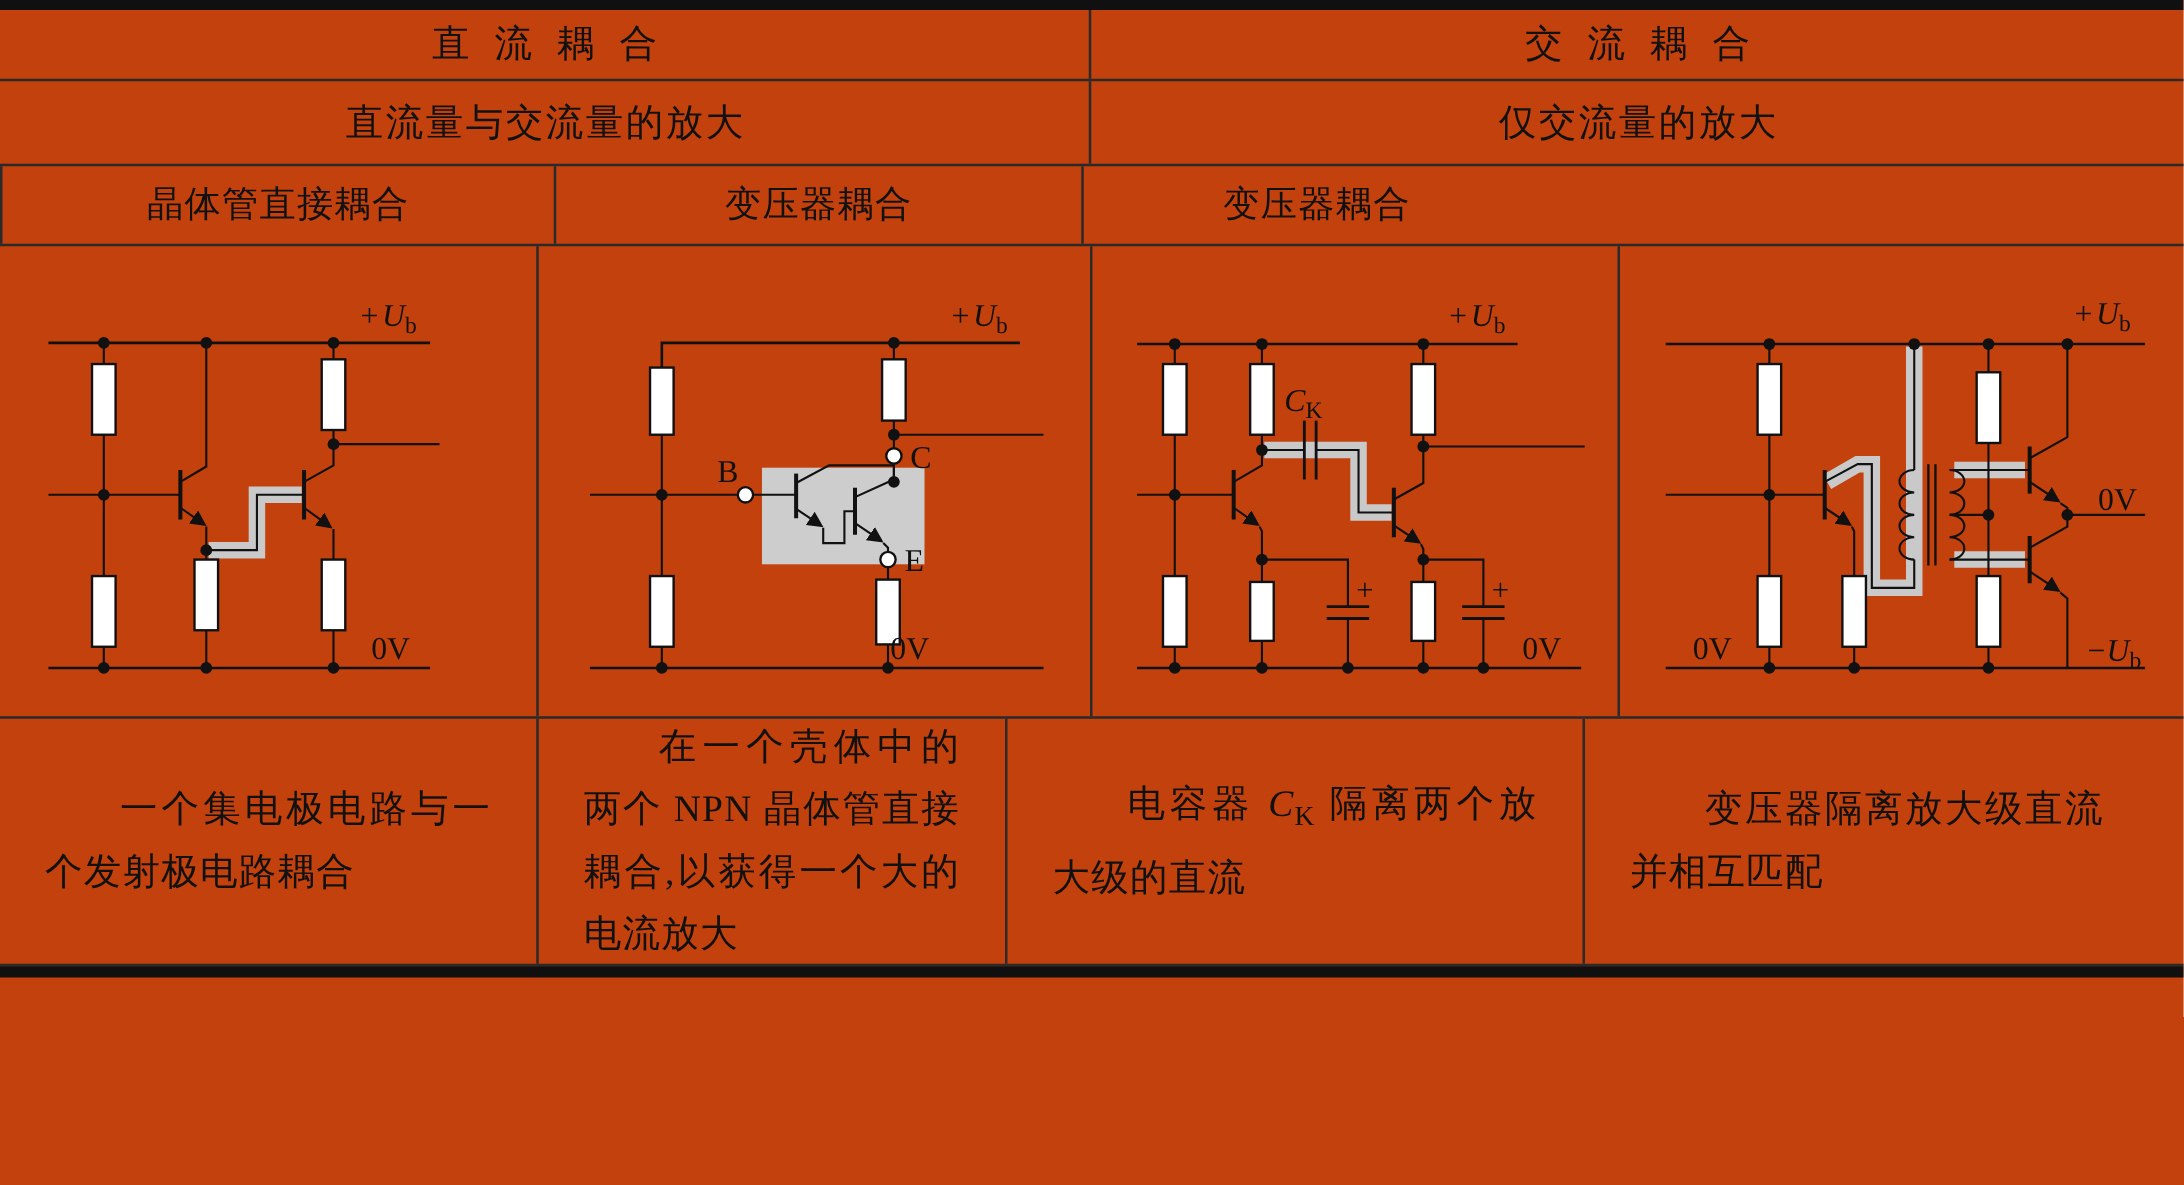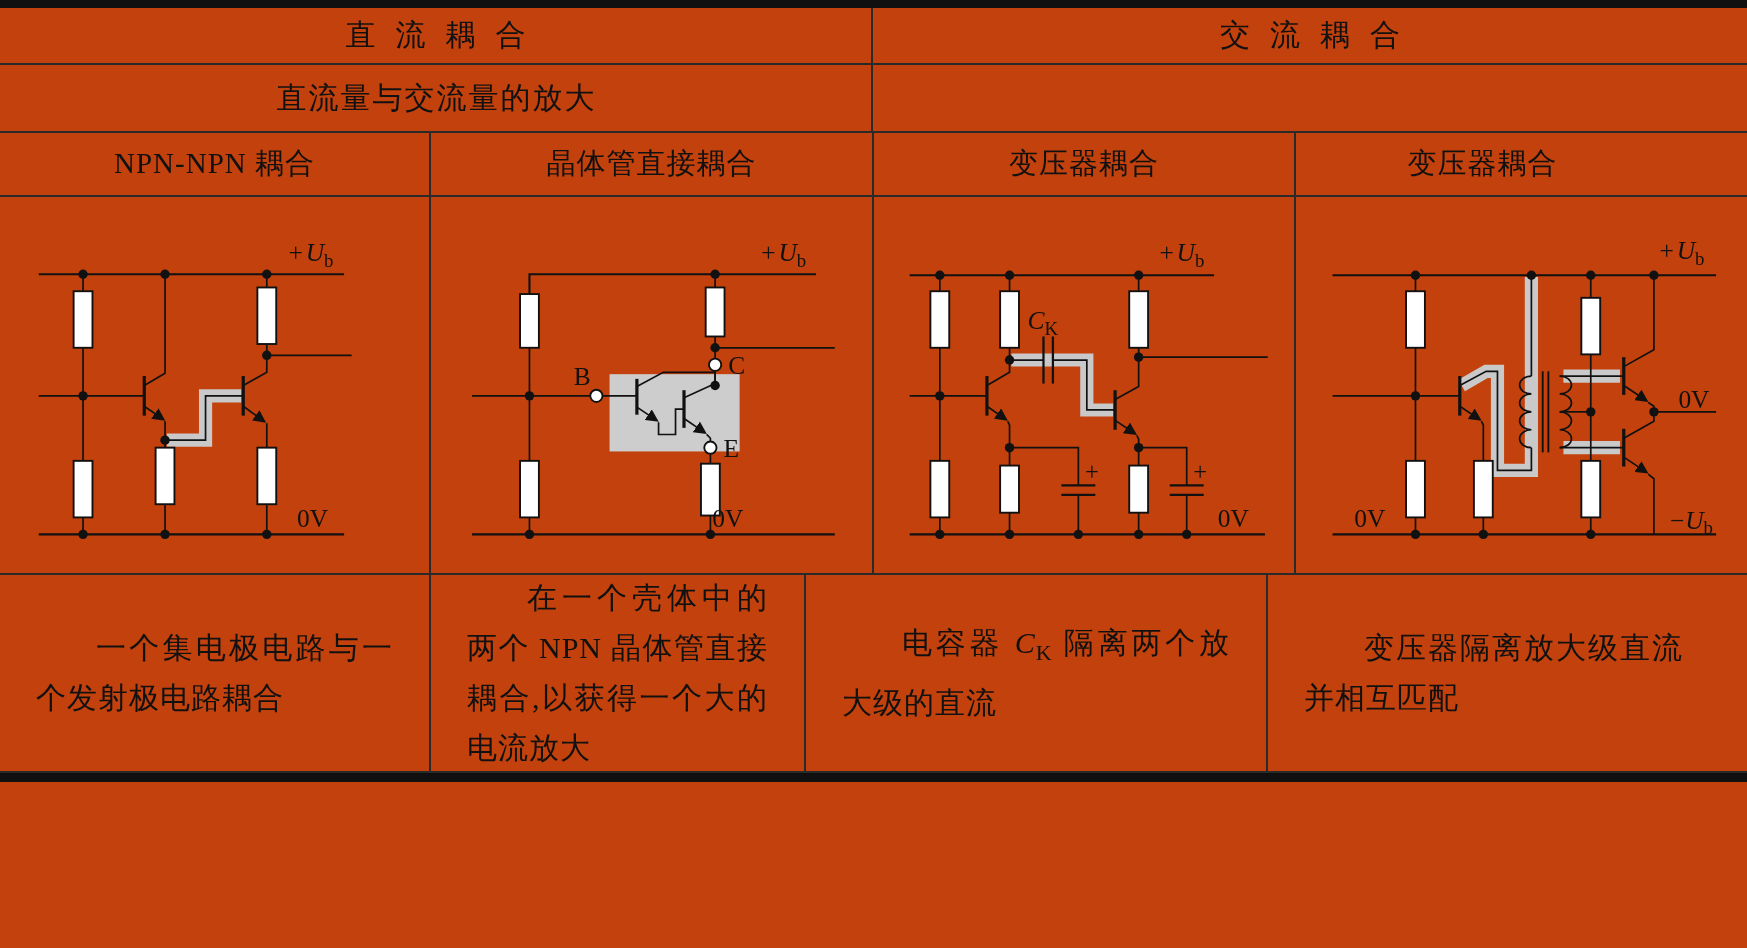--- a/index.html
+++ b/index.html
@@ -55,27 +55,27 @@
       <span>交流耦合</span>
     </div>
   </div>
   <div class="hline"></div>
 
   <div class="row" style="height:66px">
     <div class="cell hdr sp-small" style="width:871px">
       <span>直流量与交流量的放大</span>
     </div>
     <div class="vline"></div>
+    <div class="cell hdr sp-small" style="width:874px">
+      <span>仅交流量的放大</span>
+    </div>
   </div>
   <div class="hline"></div>
 
   <div class="row" style="height:62px">
-    <div class="cell hdr typehdr" style="width:429px">
-      <span>NPN-NPN 耦合</span>
-    </div>
     <div class="vline"></div>
     <div class="cell hdr typehdr" style="width:441px">
       <span>晶体管直接耦合</span>
     </div>
     <div class="vline"></div>
     <div class="cell hdr typehdr" style="width:420px">
       <span>变压器耦合</span>
     </div>
     <div class="vline"></div>
     <div class="cell hdr typehdr" style="width:373px">

